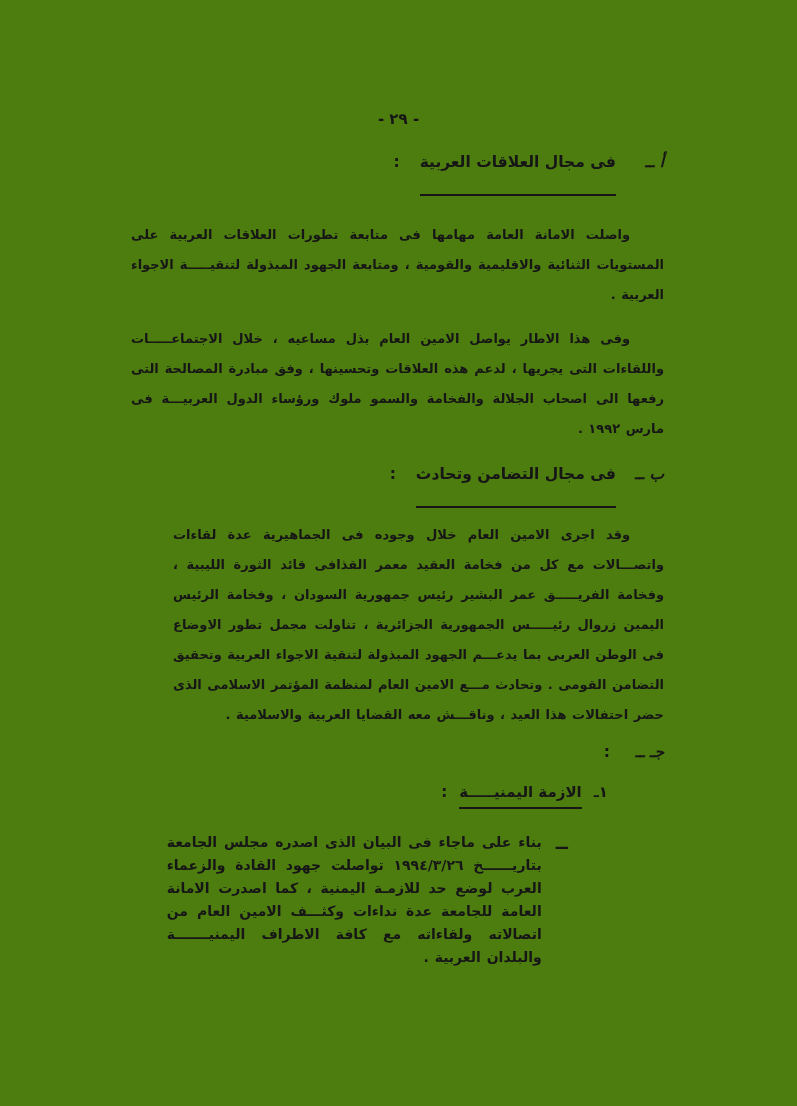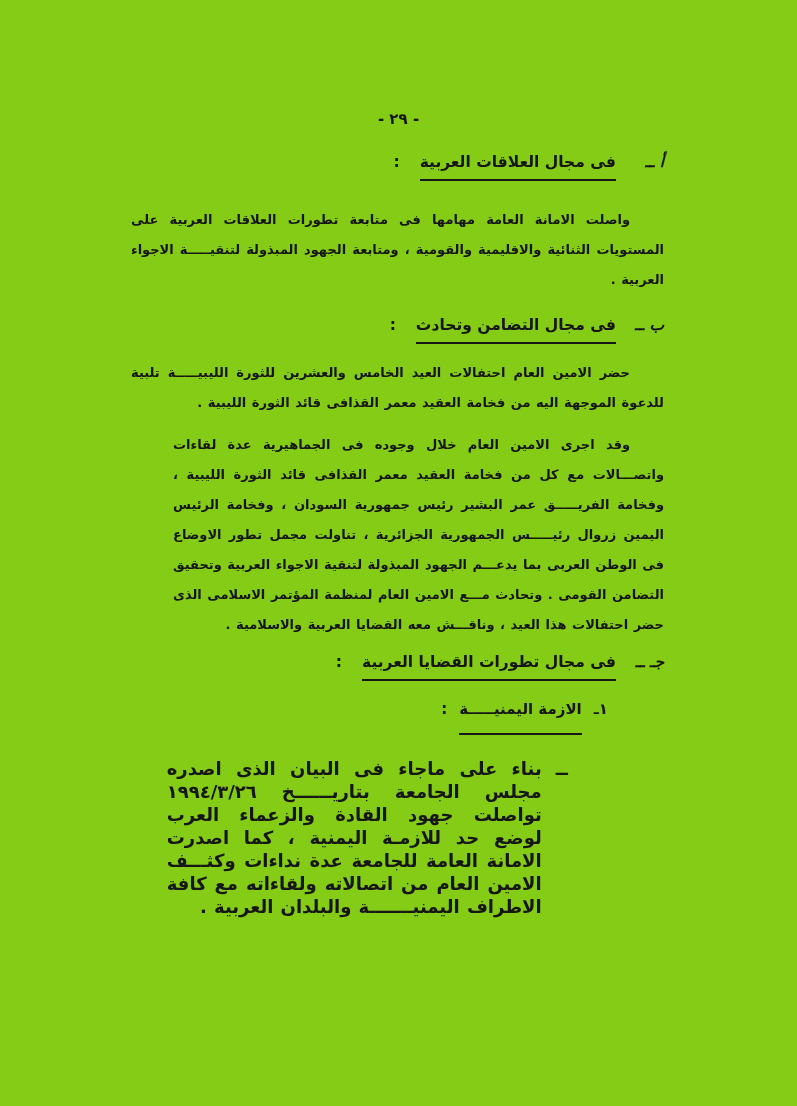--- a/index.html
+++ b/index.html
@@ -4,21 +4,21 @@
 <style>
   html, body {
     margin: 0;
     padding: 0;
     background: #ffffff;
   }
   .page {
     position: relative;
     width: 797px;
     height: 1106px;
-    background: #84cc16;
+    background: #4d7c0f;
     overflow: hidden;
     font-family: "DejaVu Sans", sans-serif;
     color: #161616;
     direction: rtl;
   }
   .pageno {
     position: absolute;
     top: 110px;
     left: 0;
     width: 100%;
@@ -43,21 +43,21 @@
     line-height: 24px;
     white-space: nowrap;
   }
   .sec-head .marker {
     min-width: 34px;
     letter-spacing: 1px;
     font-style: italic;
   }
   .sec-head .title {
     border-bottom: 2px solid #161616;
-    padding-bottom: 5px;
+    padding-bottom: 20px;
   }
   .sec-head .colon {
     margin-right: 6px;
   }
   .para {
     margin: 0;
     font-size: 13px;
     font-weight: bold;
     line-height: 30px;
     text-align: justify;
@@ -76,37 +76,37 @@
     display: flex;
     align-items: baseline;
     gap: 12px;
     font-size: 15px;
     font-weight: bold;
     line-height: 24px;
     white-space: nowrap;
   }
   .subitem .title {
     border-bottom: 2px solid #161616;
-    padding-bottom: 12px;
+    padding-bottom: 3px;
   }
   .bullet {
     margin-top: 22px;
     margin-right: 96px;
     display: flex;
     gap: 14px;
     align-items: flex-start;
   }
   .bullet .dash {
     font-size: 18px;
     font-weight: bold;
     line-height: 23px;
     flex: 0 0 auto;
   }
   .bullet .para {
-    font-size: 18px;
+    font-size: 14px;
     line-height: 23px;
     width: 375px;
     margin-left: 30px;
   }
 </style>
 </head>
 <body>
 
 <div class="page">
 
@@ -114,36 +114,35 @@
 
   <div class="content">
 
     <div>
       <div class="sec-head">
         <span class="marker">أ ــ</span>
         <span class="title">فى مجال العلاقات العربية</span>
         <span class="colon">:</span>
       </div>
       <p class="para indent p-first">واصلت الامانة العامة مهامها فى متابعة تطورات العلاقات العربية على المستويات الثنائية والاقليمية والقومية ، ومتابعة الجهود المبذولة لتنقيـــــة الاجواء العربية .</p>
+      <p class="para indent p-next">وفى هذا الاطار يواصل الامين العام بذل مساعيه ، خلال الاجتماعـــــات واللقاءات التى يجريها ، لدعم هذه العلاقات وتحسينها ، وفق مبادرة المصالحة التى رفعها الى اصحاب الجلالة والفخامة والسمو ملوك ورؤساء الدول العربيـــة فى مارس ١٩٩٢ .</p>
     </div>
 
     <div>
       <div class="sec-head head-b">
         <span class="marker">ب ــ</span>
         <span class="title">فى مجال التضامن وتحادث</span>
         <span class="colon">:</span>
       </div>
-      <p class="para indent p-b1">حضر الامين العام احتفالات العيد الخامس والعشرين للثورة الليبيـــــة تلبية للدعوة الموجهة اليه من فخامة العقيد معمر القذافى قائد الثورة الليبية .</p>
       <p class="para indent p-b2">وقد اجرى الامين العام خلال وجوده فى الجماهيرية عدة لقاءات واتصـــالات مع كل من فخامة العقيد معمر القذافى قائد الثورة الليبية ، وفخامة الفريـــــق عمر البشير رئيس جمهورية السودان ، وفخامة الرئيس اليمين زروال رئيـــــس الجمهورية الجزائرية ، تناولت مجمل تطور الاوضاع فى الوطن العربى بما يدعـــم الجهود المبذولة لتنقية الاجواء العربية وتحقيق التضامن القومى . وتحادث مـــع الامين العام لمنظمة المؤتمر الاسلامى الذى حضر احتفالات هذا العيد ، وناقـــش معه القضايا العربية والاسلامية .</p>
     </div>
 
     <div>
       <div class="sec-head head-c">
         <span class="marker">جـ ــ</span>
-        <span class="title">فى مجال تطورات القضايا العربية</span>
         <span class="colon">:</span>
       </div>
 
       <div class="subitem">
         <span>١ـ</span>
         <span class="title">الازمة اليمنيـــــة</span>
         <span>:</span>
       </div>
 
       <div class="bullet">

